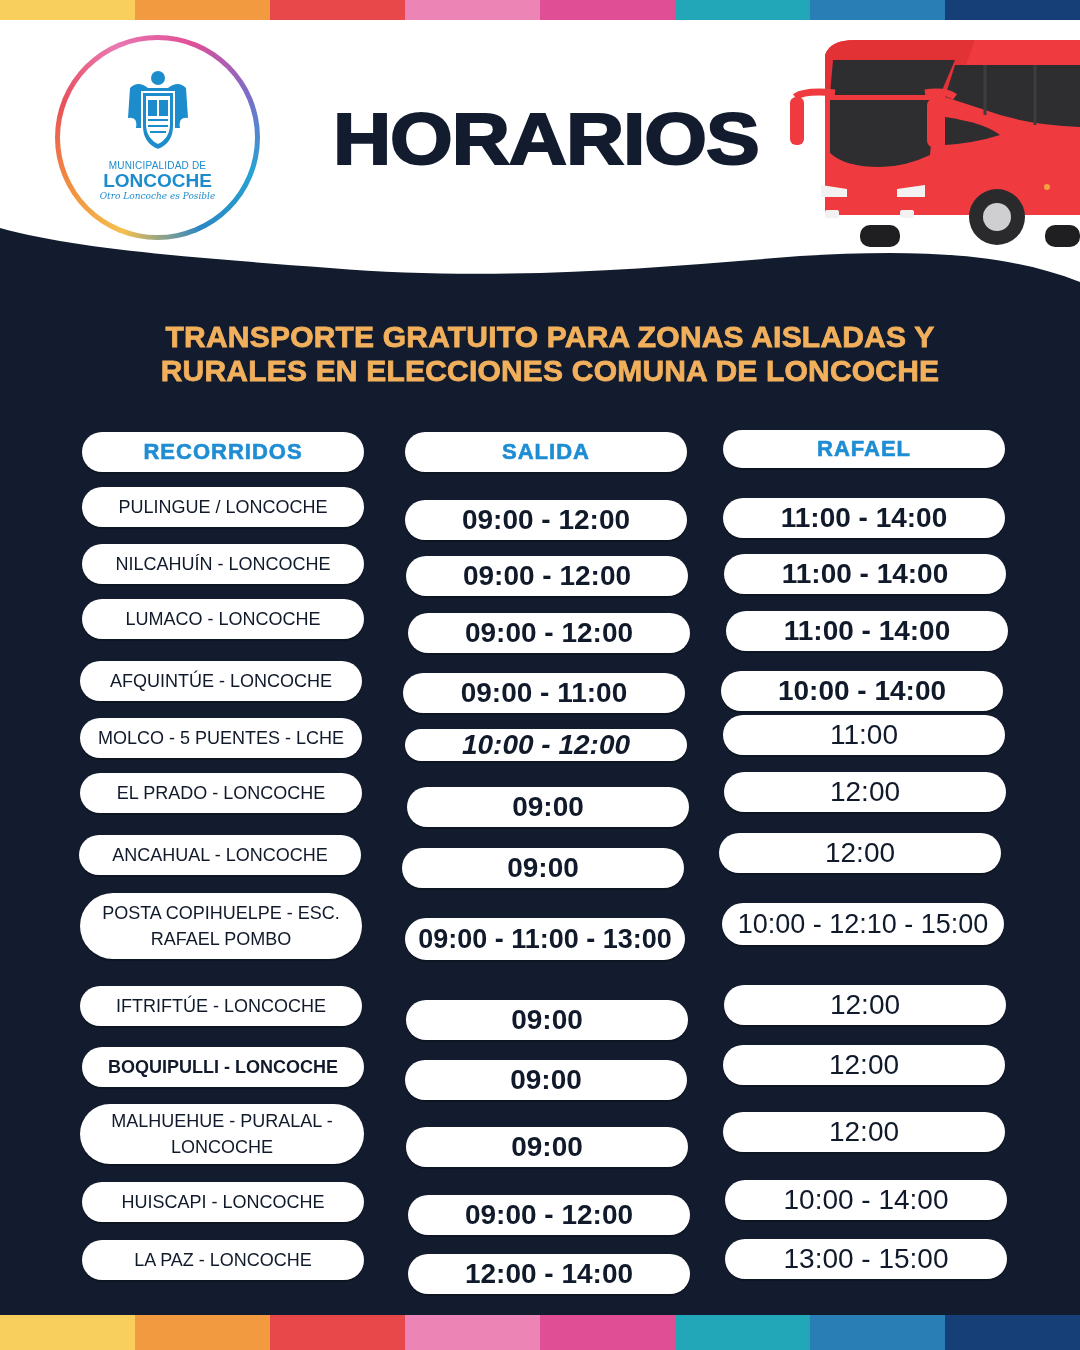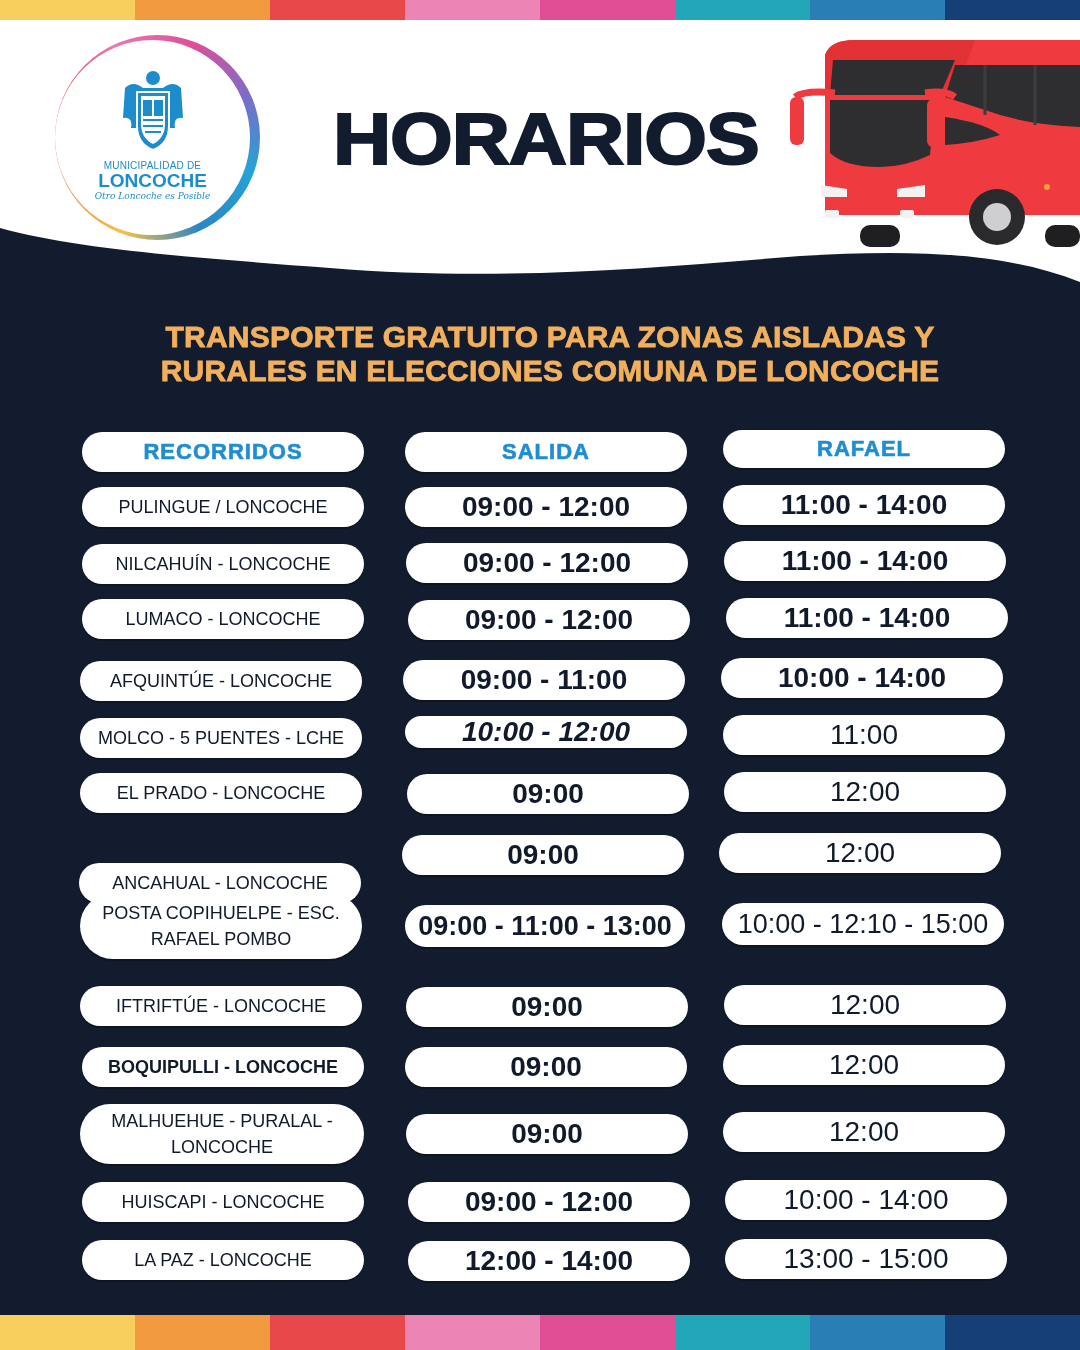--- a/index.html
+++ b/index.html
@@ -10,21 +10,21 @@
     font-family: "Liberation Sans", "DejaVu Sans", sans-serif;
   }
   .stripe { position: absolute; left: 0; width: 1080px; height: 20px; display: flex; z-index: 5; }
   .stripe.top { top: 0; }
   .stripe.bottom { bottom: 0; height: 35px; }
   .stripe .seg { flex: 1; }
   .header-bg { position: absolute; left: 0; top: 0; width: 1080px; height: 300px; z-index: 1; }
   .logo {
     position: absolute; left: 55px; top: 35px; width: 205px; height: 205px; border-radius: 50%;
     background: conic-gradient(from 200deg, #f5c04e, #f08a3e, #e8505b, #e978b3, #e04f97, #7b6cc9, #26a3d4, #2a86c3, #f5c04e);
-    z-index: 3; display: flex; align-items: center; justify-content: flex-start;
+    z-index: 3; display: flex; align-items: center; justify-content: center;
   }
   .logo-inner {
     width: 195px; height: 195px; border-radius: 50%; background: #fff;
     display: flex; flex-direction: column; align-items: center; justify-content: center;
     color: #1d8ccc; text-align: center;
   }
   .logo-crest { width: 80px; height: 90px; margin-top: -6px; }
   .logo-sub { font-size: 10px; letter-spacing: 0.2px; margin-top: 2px; }
   .logo-name { font-size: 19px; font-weight: bold; line-height: 20px; }
   .logo-tag { font-family: "DejaVu Serif", serif; font-style: italic; font-size: 9px; }
@@ -41,21 +41,21 @@
     -webkit-text-stroke: 0.8px #f2b05c;
   }
   .pill {
     position: absolute; background: #ffffff; border-radius: 22px; z-index: 3;
     display: flex; align-items: center; justify-content: center; text-align: center;
     color: #111a2b; box-shadow: 0 2px 0 rgba(0,0,0,0.25);
   }
   .pill.head { color: #1e8dd3; font-weight: 900; font-size: 22px; letter-spacing: 1px; -webkit-text-stroke: 0.6px #1e8dd3; }
   .pill.route { font-size: 18px; line-height: 26px; }
   .pill.time { font-size: 28px; }
-  .pill.time.bold { font-weight: bold; }
+  .pill.time.bold { font-weight: bold; margin-top: 13px; }
 </style>
 </head>
 <body>
 
 <div class="stripe top">
   <div class="seg" style="background:#f8cf5c"></div>
     <div class="seg" style="background:#f29a3f"></div>
   <div class="seg" style="background:#e8484a"></div>
     <div class="seg" style="background:#ec84b5"></div>
   <div class="seg" style="background:#e04f95"></div>
@@ -135,21 +135,21 @@
 <div class="pill time bold" style="left:721px;top:658px;width:282px;height:40px;">10:00 - 14:00</div>
 
 <div class="pill route" style="left:80px;top:718px;width:282px;height:40px;">MOLCO - 5 PUENTES - LCHE</div>
 <div class="pill time bold" style="left:405px;top:716px;width:282px;height:32px;font-style:italic;">10:00 - 12:00</div>
 <div class="pill time" style="left:723px;top:715px;width:282px;height:40px;">11:00</div>
 
 <div class="pill route" style="left:80px;top:773px;width:282px;height:40px;">EL PRADO - LONCOCHE</div>
 <div class="pill time bold" style="left:407px;top:774px;width:282px;height:40px;">09:00</div>
 <div class="pill time" style="left:724px;top:772px;width:282px;height:40px;">12:00</div>
 
-<div class="pill route" style="left:79px;top:835px;width:282px;height:40px;margin-top:28px;">ANCAHUAL - LONCOCHE</div>
+<div class="pill route" style="left:79px;top:835px;width:282px;height:40px;">ANCAHUAL - LONCOCHE</div>
 <div class="pill time bold" style="left:402px;top:835px;width:282px;height:40px;">09:00</div>
 <div class="pill time" style="left:719px;top:833px;width:282px;height:40px;">12:00</div>
 
 <div class="pill route" style="left:80px;top:893px;width:282px;height:66px;padding:0 14px;border-radius:33px;">POSTA COPIHUELPE - ESC. RAFAEL POMBO</div>
 <div class="pill time bold" style="left:405px;top:905px;width:280px;height:42px;font-size:27px;border:2px solid #fff;">09:00 - 11:00 - 13:00</div>
 <div class="pill time" style="left:722px;top:903px;width:282px;height:42px;font-size:27px;">10:00 - 12:10 - 15:00</div>
 
 <div class="pill route" style="left:80px;top:986px;width:282px;height:40px;">IFTRIFTÚE - LONCOCHE</div>
 <div class="pill time bold" style="left:406px;top:987px;width:282px;height:40px;">09:00</div>
 <div class="pill time" style="left:724px;top:985px;width:282px;height:40px;">12:00</div>

